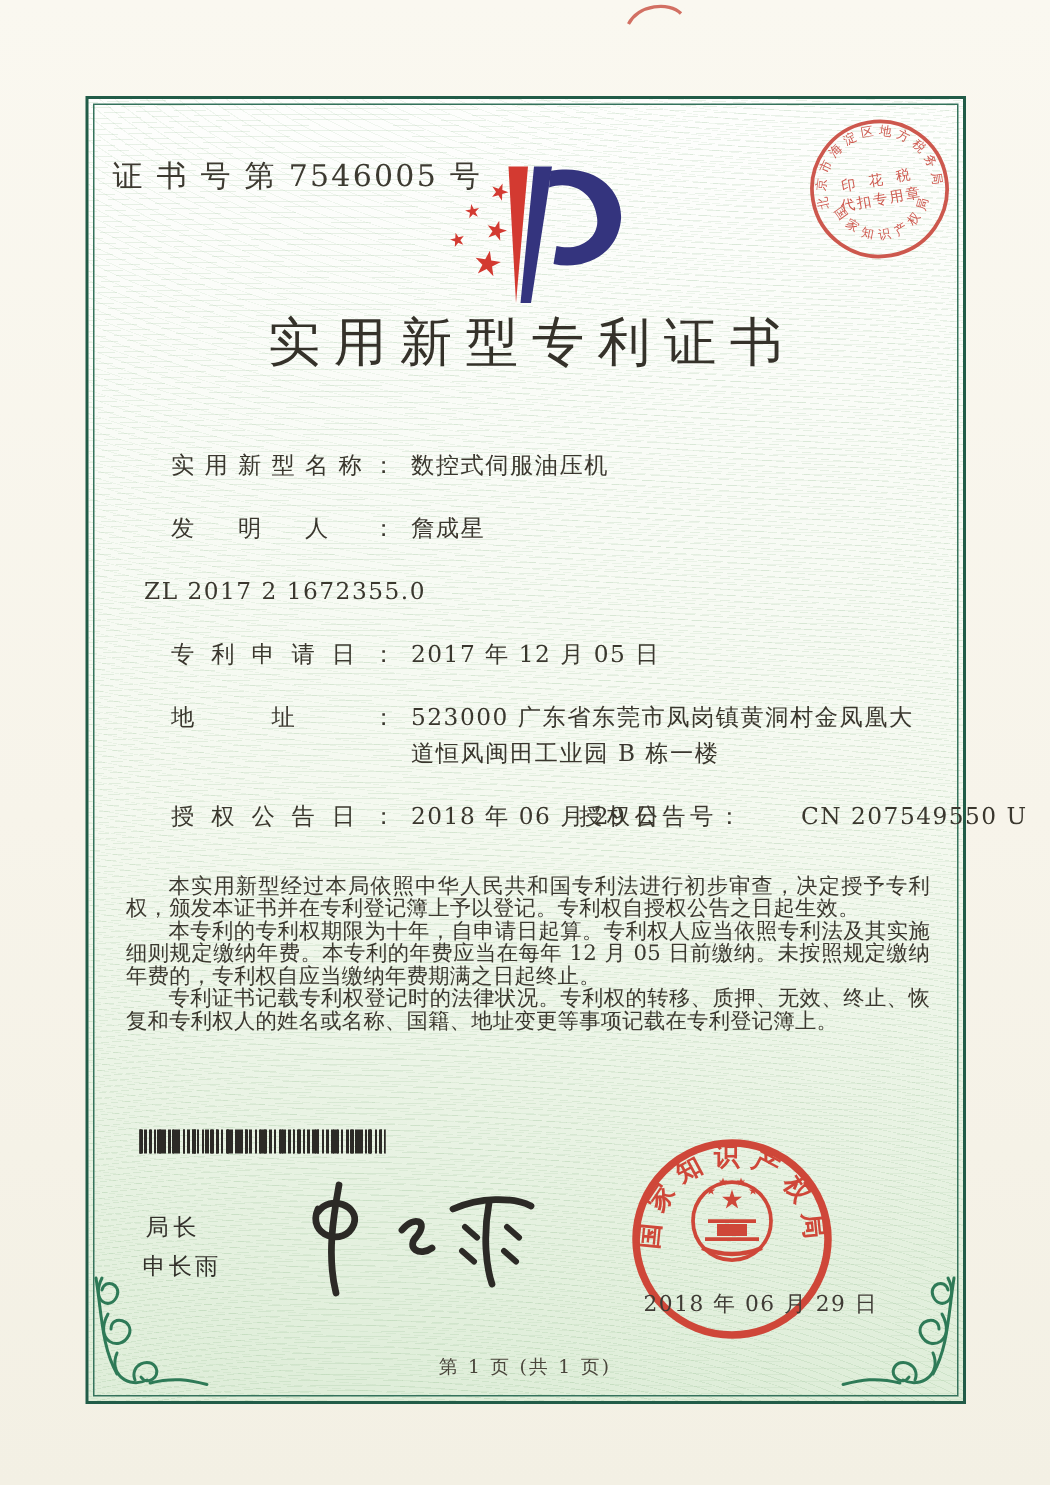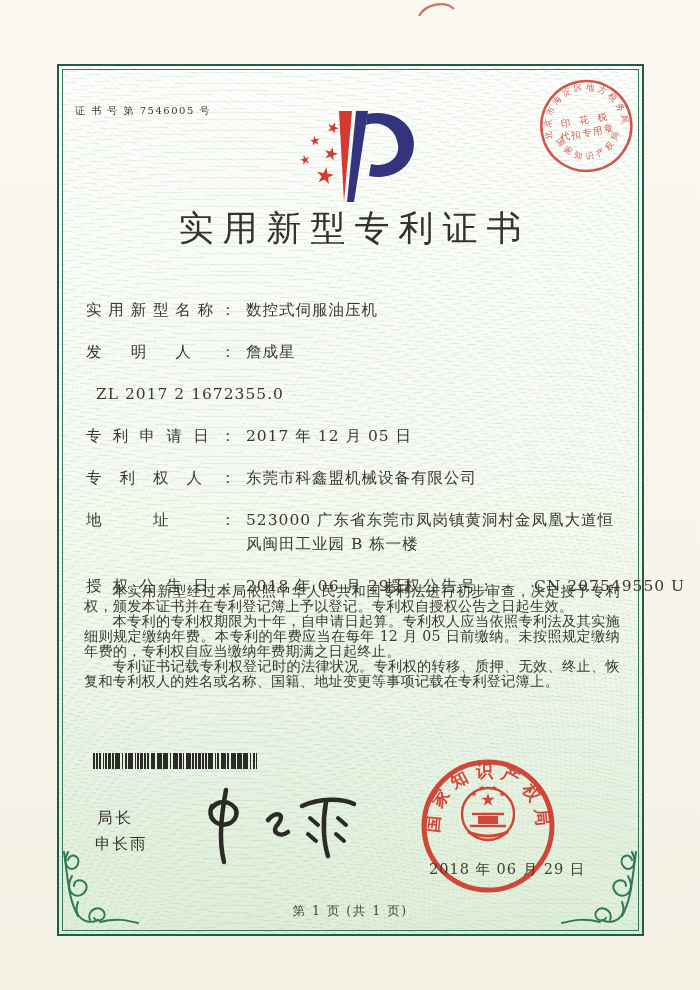--- a/index.html
+++ b/index.html
@@ -18,33 +18,33 @@
     position:absolute; left:57px; top:64px; width:587px; height:872px;
     border:2.5px solid #215c48;
     background-color:#f4f8ef;
     background-image:
       repeating-radial-gradient(ellipse 950px 430px at 30% 118%, rgba(120,172,118,0.16) 0 1px, rgba(0,0,0,0) 1px 8px),
       repeating-radial-gradient(ellipse 1000px 480px at 85% -15%, rgba(120,172,118,0.10) 0 1px, rgba(0,0,0,0) 1px 9px),
       linear-gradient(180deg, rgba(255,255,255,0.85) 0%, rgba(244,250,240,0.35) 55%, rgba(205,229,199,0.55) 100%);
   }
   .frame-inner { position:absolute; inset:3px; border:1px solid #35735c; pointer-events:none; }
 
-  .cert-no { position:absolute; left:75px; top:104px; font-size:10px; color:#3d3a31; letter-spacing:1.5px; }
+  .cert-no { position:absolute; left:75px; top:104px; font-size:20px; color:#3d3a31; letter-spacing:1.5px; }
 
   .logo { position:absolute; left:281px; top:108px; }
 
   .title {
     position:absolute; left:0; right:0; top:205px; text-align:center;
     font-size:35px; color:#35322a; letter-spacing:9px; text-indent:9px; font-weight:500;
   }
 
   
   .fields { position:absolute; left:86px; top:298px; width:532px; font-size:15.5px; color:#3a372e; }
   .frow { display:flex; margin-bottom:18px; line-height:24px; }
-  .flabel { flex:0 0 150px; text-align:justify; text-align-last:justify; letter-spacing:0.5px; }
+  .flabel { flex:0 0 150px; text-align:justify; text-align-last:justify; letter-spacing:0.5px;margin-left:28px; }
   .fvalue { flex:1; letter-spacing:1px; padding-left:10px; }
   .frow.grant { position:relative;align-items:flex-end; }
   .grant-right { position:absolute; left:300px; top:0; white-space:nowrap; }
   .grant-right .glabel { letter-spacing:3px; }
   .grant-right .gvalue { letter-spacing:1px; padding-left:6px;margin-left:31px; }
 
   
   .bodytext { position:absolute; left:84px; top:584px; width:536px; }
   .bodytext p {
     font-size:14.2px; line-height:15px; color:#3b382f;
@@ -115,24 +115,20 @@
     <div class="frow">
       <span class="flabel">发明人：</span>
       <span class="fvalue">詹成星</span>
     </div>
     <div class="frow">
       <span class="fvalue">ZL 2017 2 1672355.0</span>
     </div>
     <div class="frow">
       <span class="flabel">专利申请日：</span>
       <span class="fvalue">2017 年 12 月 05 日</span>
-    </div>
-    <div class="frow">
-      <span class="flabel">专利权人：</span>
-      <span class="fvalue">东莞市科鑫盟机械设备有限公司</span>
     </div>
     <div class="frow">
       <span class="flabel">地址：</span>
       <span class="fvalue">523000 广东省东莞市凤岗镇黄洞村金凤凰大道恒风闽田工业园 B 栋一楼</span>
     </div>
     <div class="frow grant">
       <span class="flabel">授权公告日：</span>
       <span class="fvalue">2018 年 06 月 29 日</span>
       <span class="grant-right">
         <span class="glabel">授权公告号：</span><span class="gvalue">CN 207549550 U</span>

